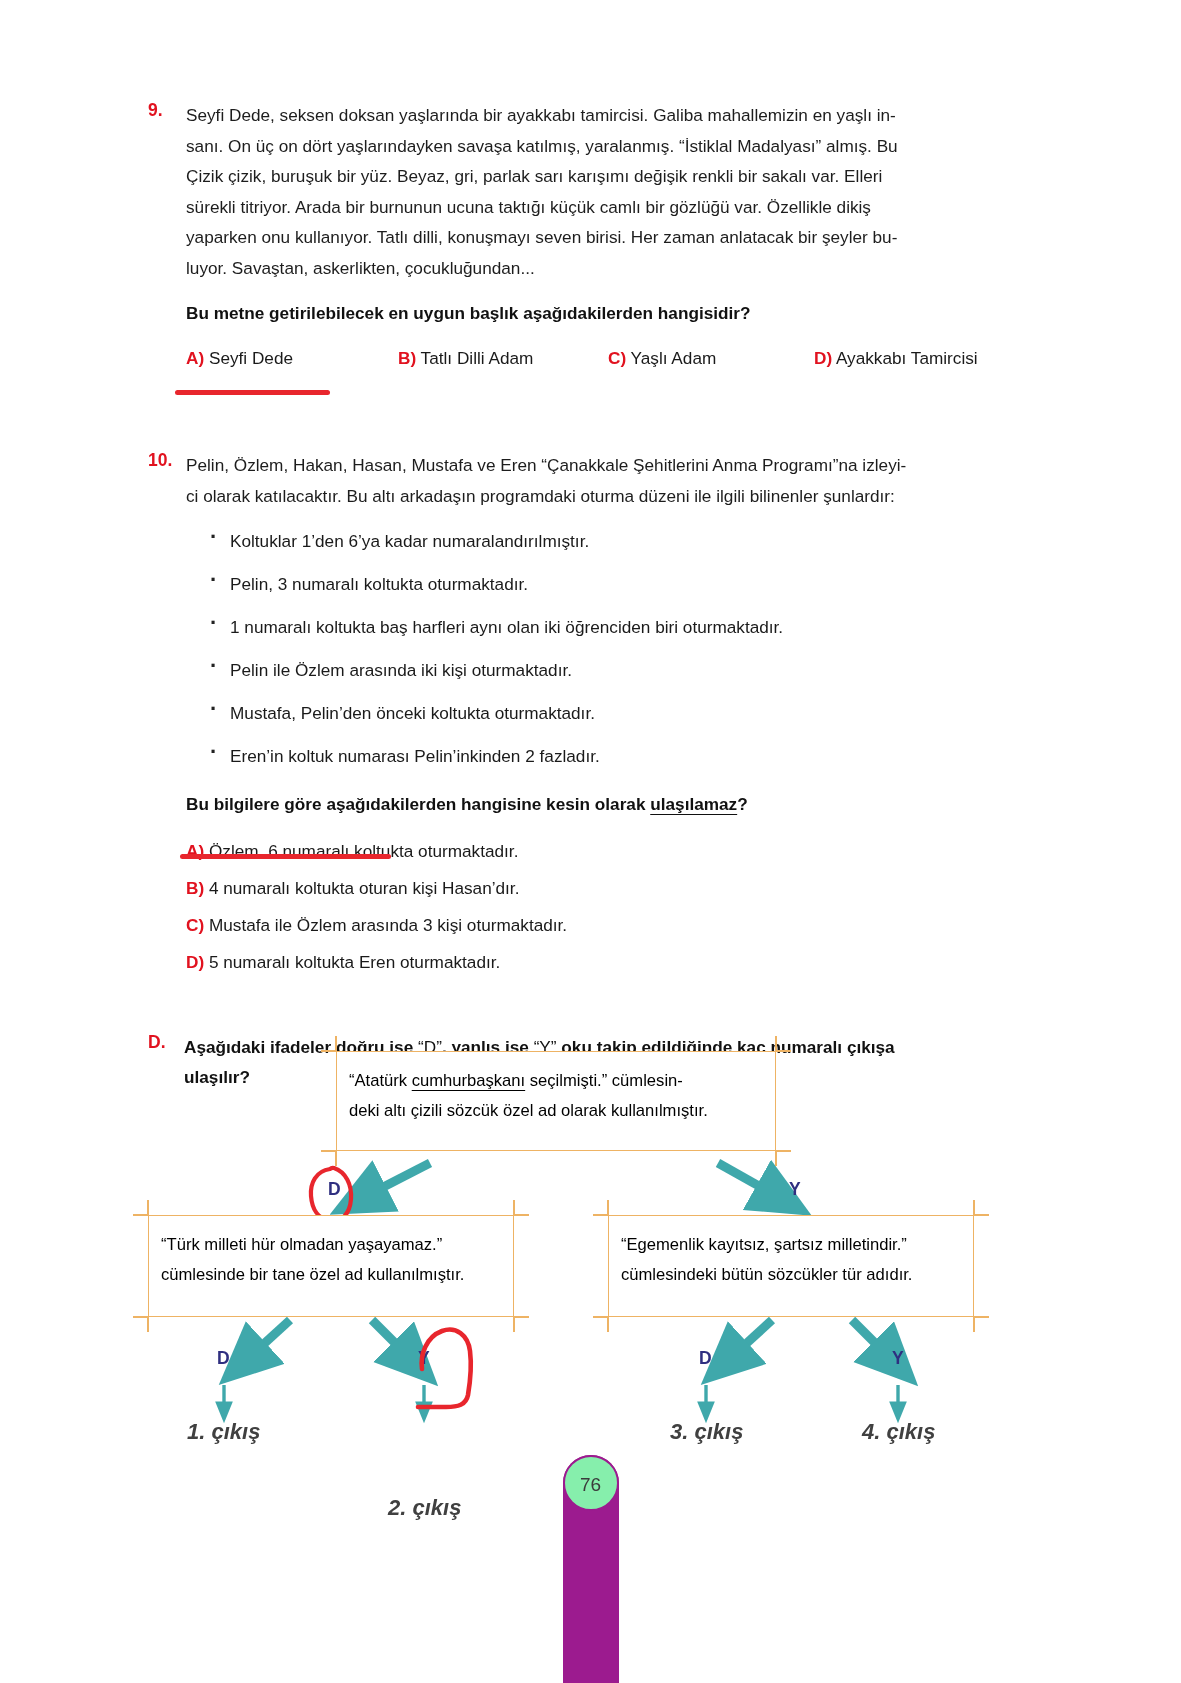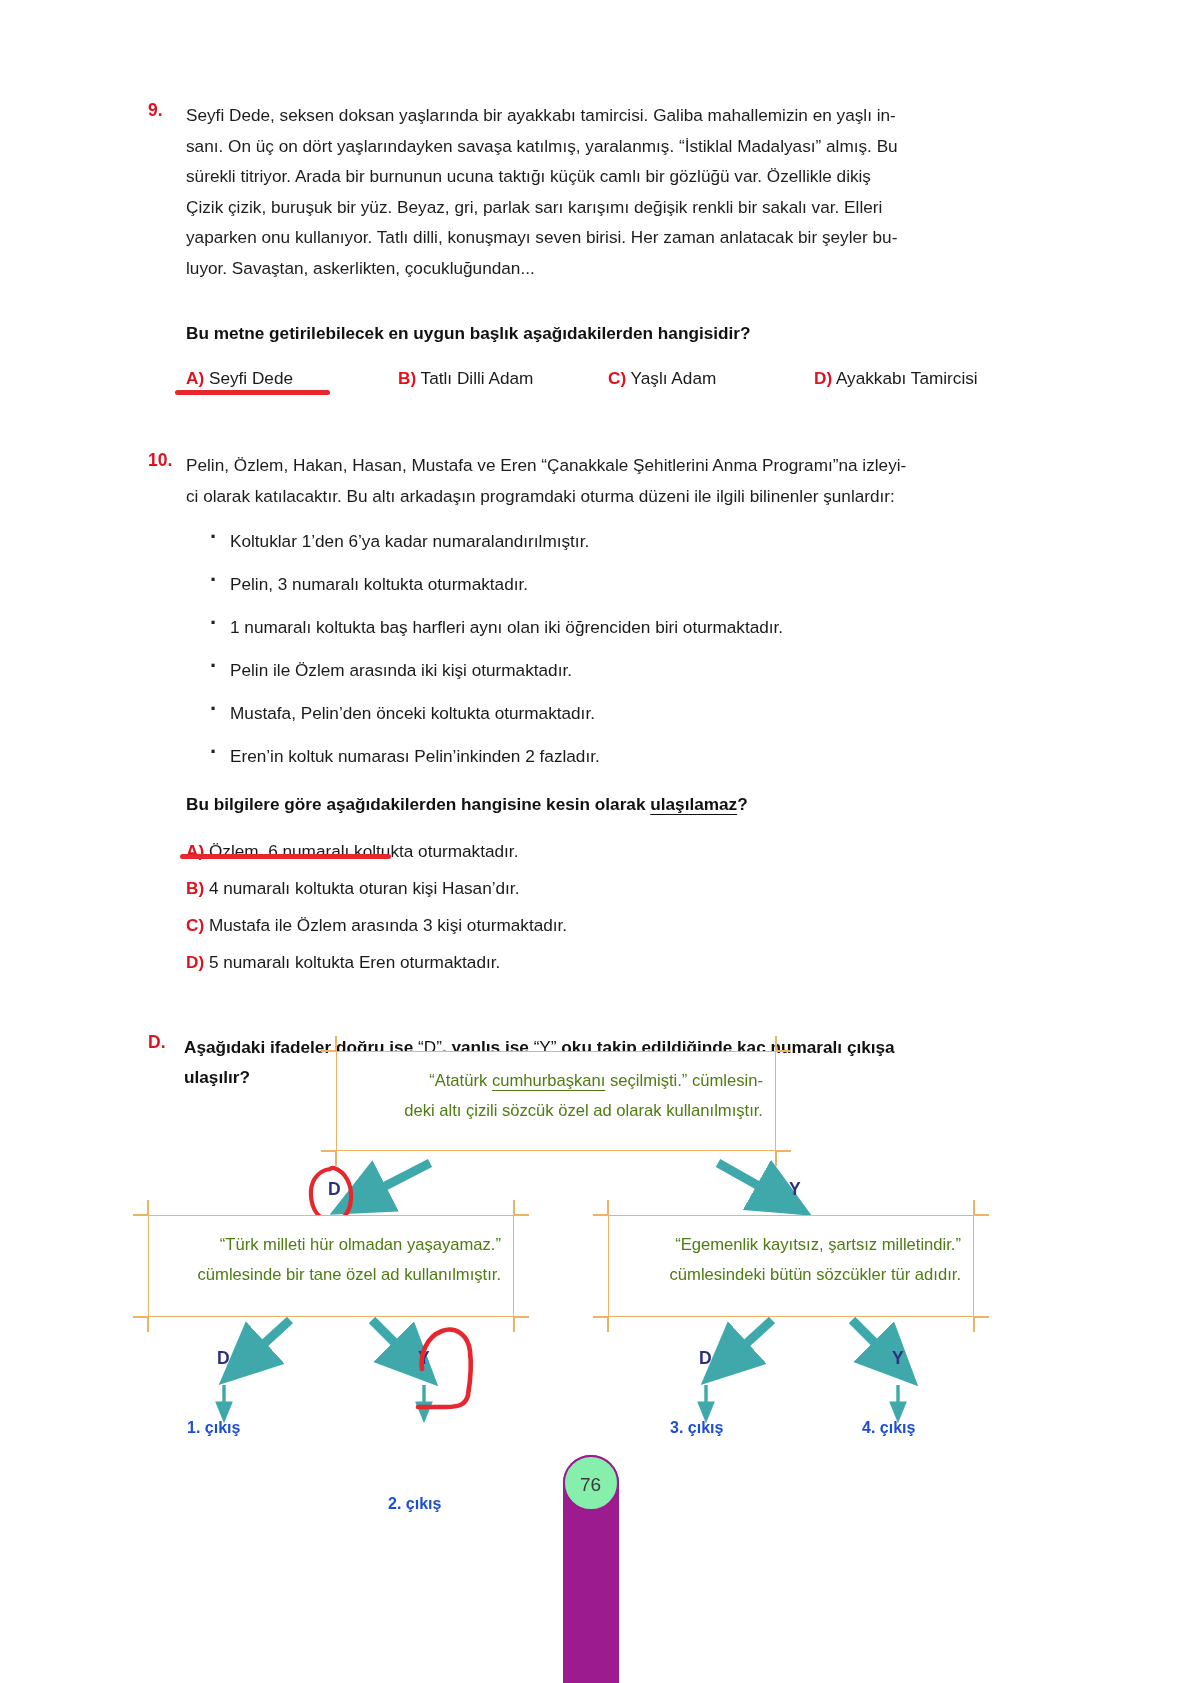--- a/index.html
+++ b/index.html
@@ -21,21 +21,21 @@
     position:absolute; left:0; top:0; width:34px; text-align:left;
   }
   .qbody { margin-left:38px; }
   .para {
     font-size:17.2px; line-height:30.5px; text-align:justify;
     text-justify: inter-word; color:#1d1d1d;
   }
   .para.last { text-align:left; }
   .prompt {
     font-size:17.2px; font-weight:bold; line-height:30px;
-    margin-top:35px; color:#111;
+    margin-top:15px; color:#111;
   }
   .u-line { text-decoration: underline; text-underline-offset: 4px; }
 
   
   .opts-row { position:relative; margin-top:20px; height:28px; }
   .opt { position:absolute; font-size:17.2px; white-space:nowrap; }
   .opt .L { color:#e1121f; font-weight:bold; }
   .opt-list .opt-line { position:relative; font-size:17.2px; margin-top:16px; }
   .opt-list .L { color:#e1121f; font-weight:bold; }
 
@@ -55,32 +55,33 @@
 
   
   .sec-letter {
     position:absolute; left:0; top:0; color:#e1121f;
     font-weight:bold; font-size:17.5px;
   }
 
   
   .fbox {
     position:absolute; border:1.6px solid #eeb364; background:#fff;
-    text-align:right; font-size:16.6px; line-height:30px; color:#4d7c0f;
+    text-align:left; font-size:16.6px; line-height:30px; color:#000000;
     padding:14px 12px 14px 12px;
   }
   .fbox .tick { position:absolute; background:#eeb364; }
   .tick-v { width:1.6px; height:16px; }
   .tick-h { height:1.6px; width:16px; }
   .branch-label {
     position:absolute; color:#2f2f80; font-weight:bold; font-size:17.5px;
   }
   .out-label {
-    position:absolute; color:#1d4ed8; font-weight:bold; font-size:16px;
+    position:absolute; color:#404040; font-weight:bold; font-size:22px;
     white-space:nowrap;
+    font-style:italic;
   }
 
   
   .pagetab {
     position:absolute; left:50%; transform:translateX(-50%);
     width:56px; border-radius:28px 28px 0 0;
     background:#9c1b8f; color:#fff; text-align:center;
   }
   .pagetab .num {
     display:block; background:#86efac; color:#3b3b3b;
@@ -91,22 +92,22 @@
 </head>
 <body>
 
 <div class="page">
 
   <div class="q-block" style="left:148px; top:100px; width:872px;">
     <span class="qnum">9.</span>
     <div class="qbody">
       <div class="para">Seyfi Dede, seksen doksan yaşlarında bir ayakkabı tamircisi. Galiba mahallemizin en yaşlı in-</div>
       <div class="para">sanı. On üç on dört yaşlarındayken savaşa katılmış, yaralanmış. “İstiklal Madalyası” almış. Bu</div>
+      <div class="para">Çizik çizik, buruşuk bir yüz. Beyaz, gri, parlak sarı karışımı değişik renkli bir sakalı var. Elleri</div>
       <div class="para">sürekli titriyor. Arada bir burnunun ucuna taktığı küçük camlı bir gözlüğü var. Özellikle dikiş</div>
-      <div class="para">Çizik çizik, buruşuk bir yüz. Beyaz, gri, parlak sarı karışımı değişik renkli bir sakalı var. Elleri</div>
       <div class="para">yaparken onu kullanıyor. Tatlı dilli, konuşmayı seven birisi. Her zaman anlatacak bir şeyler bu-</div>
       <div class="para last">luyor. Savaştan, askerlikten, çocukluğundan...</div>
 
       <div class="prompt">Bu metne getirilebilecek en uygun başlık aşağıdakilerden hangisidir?</div>
 
       <div class="opts-row">
         <span class="opt" style="left:0px;">
           <span class="L">A)</span>
           <span>Seyfi Dede</span>
         </span>

